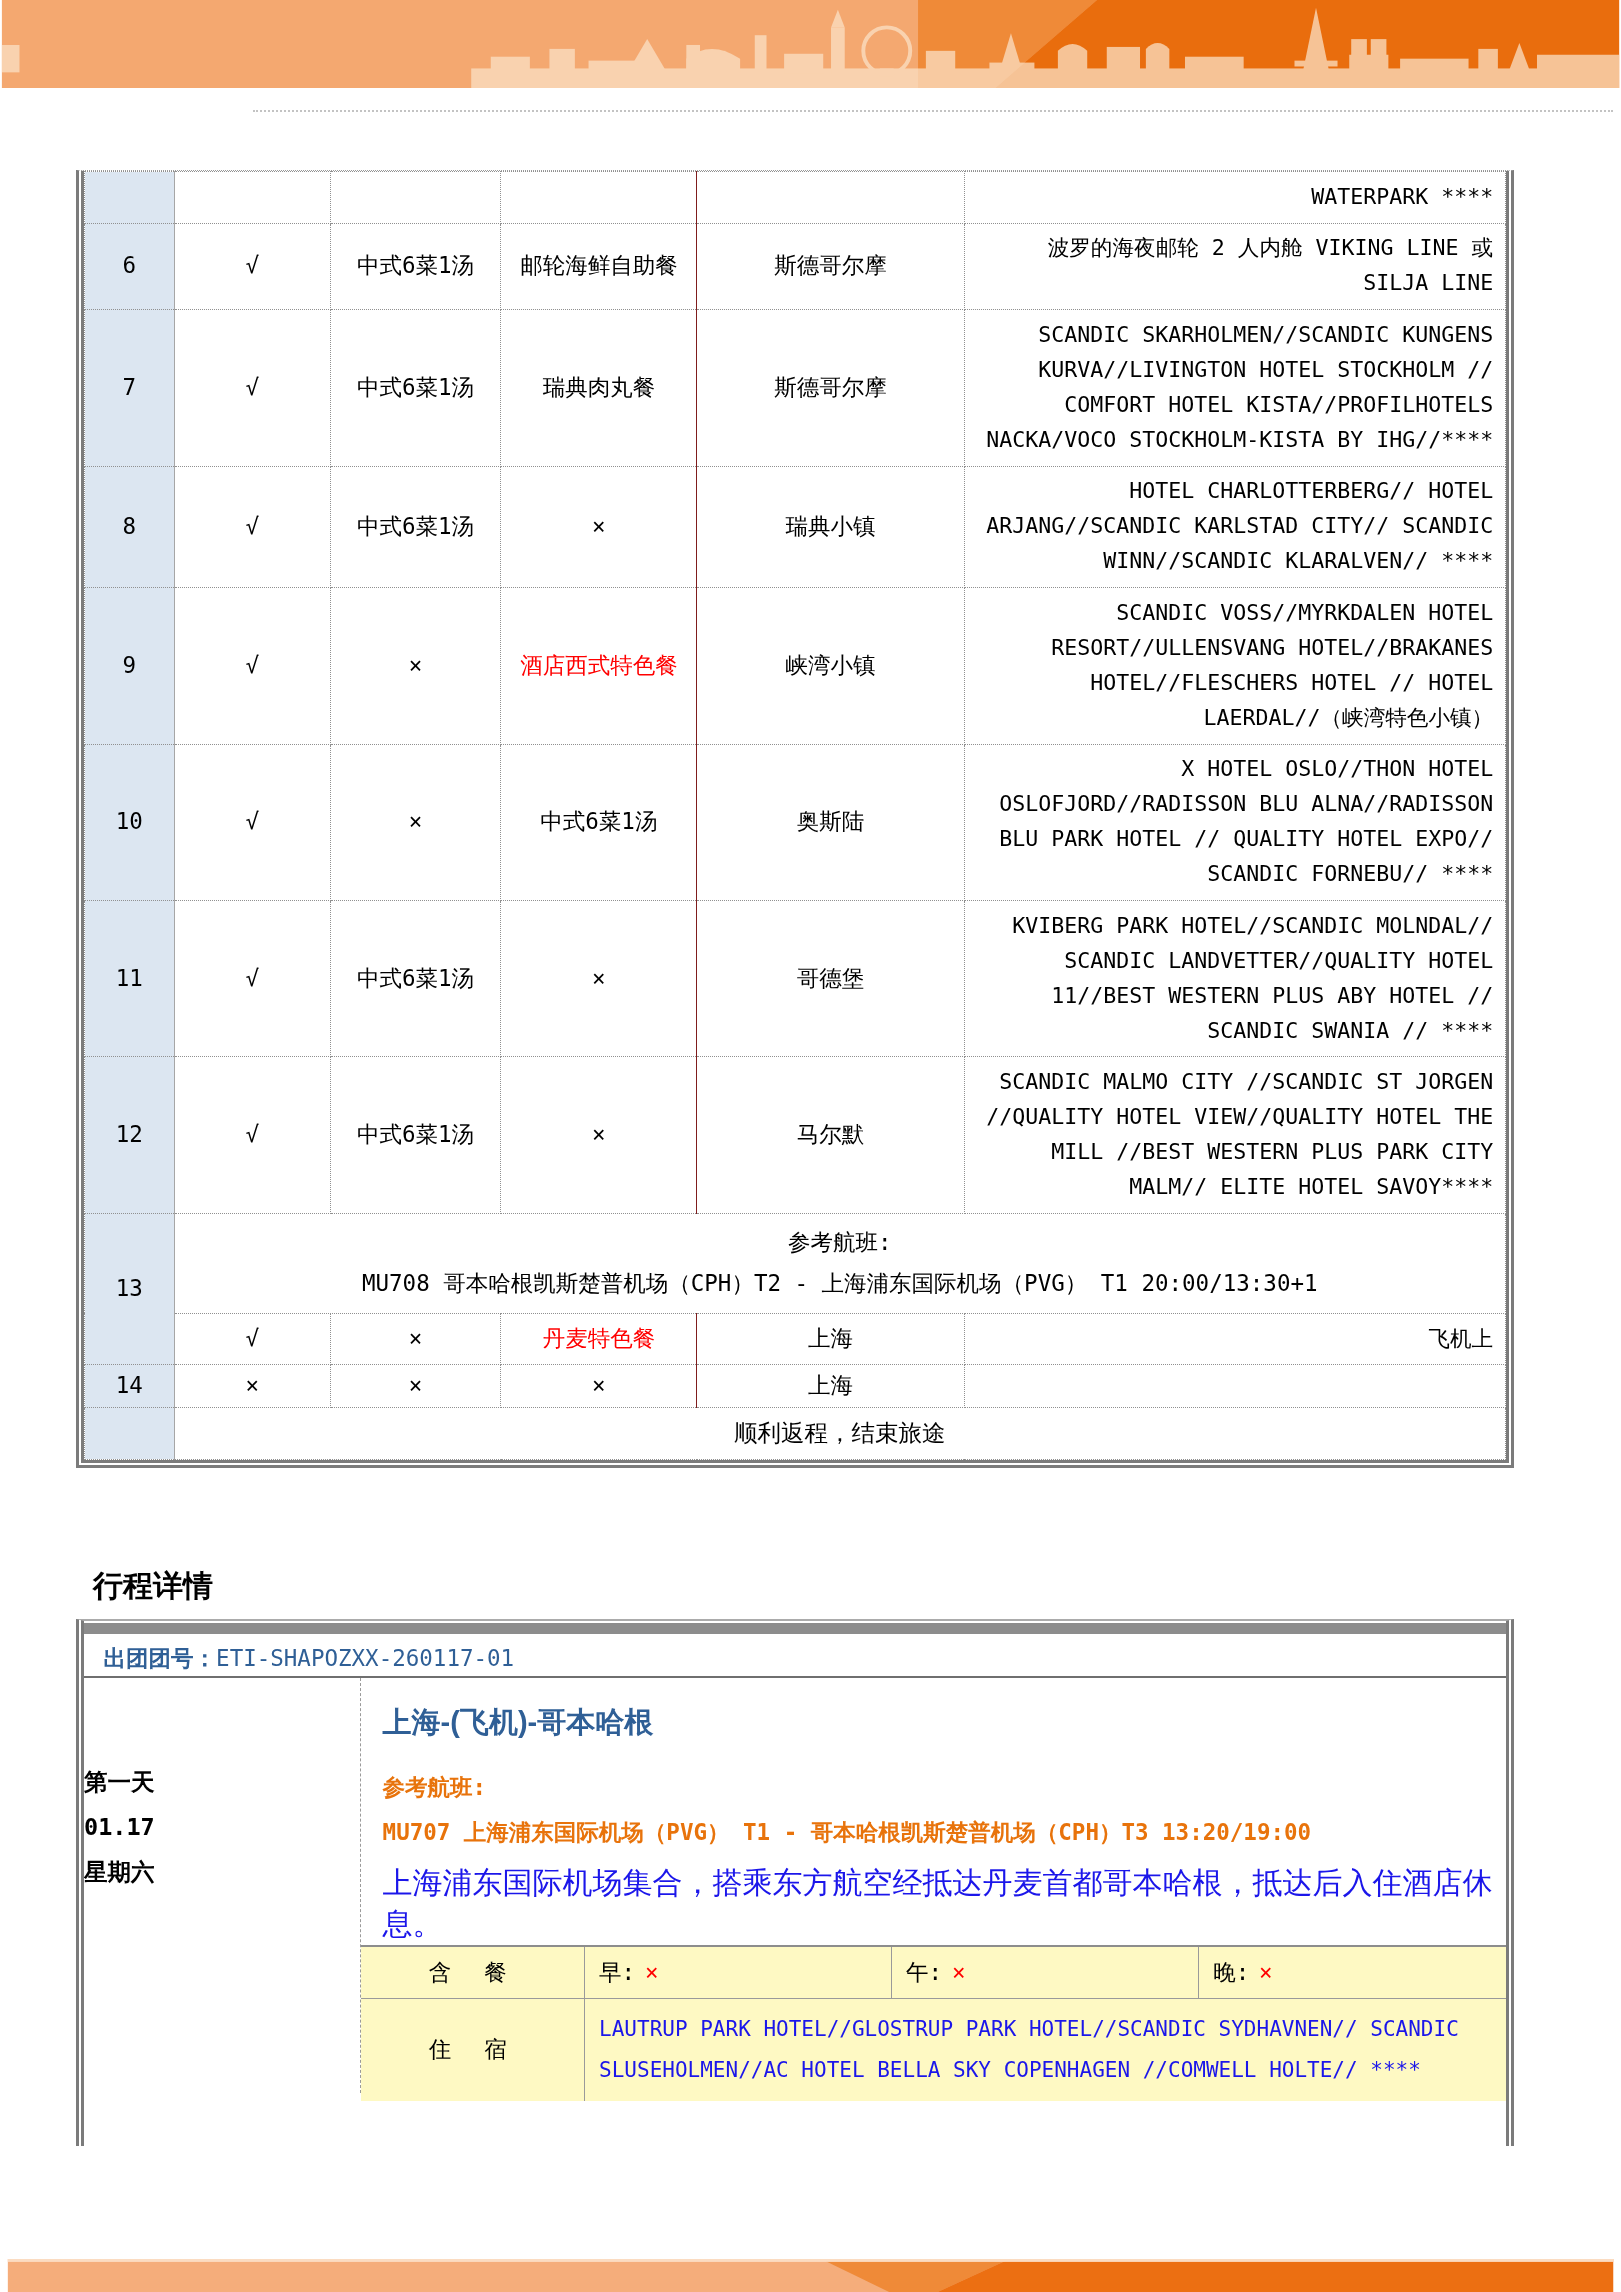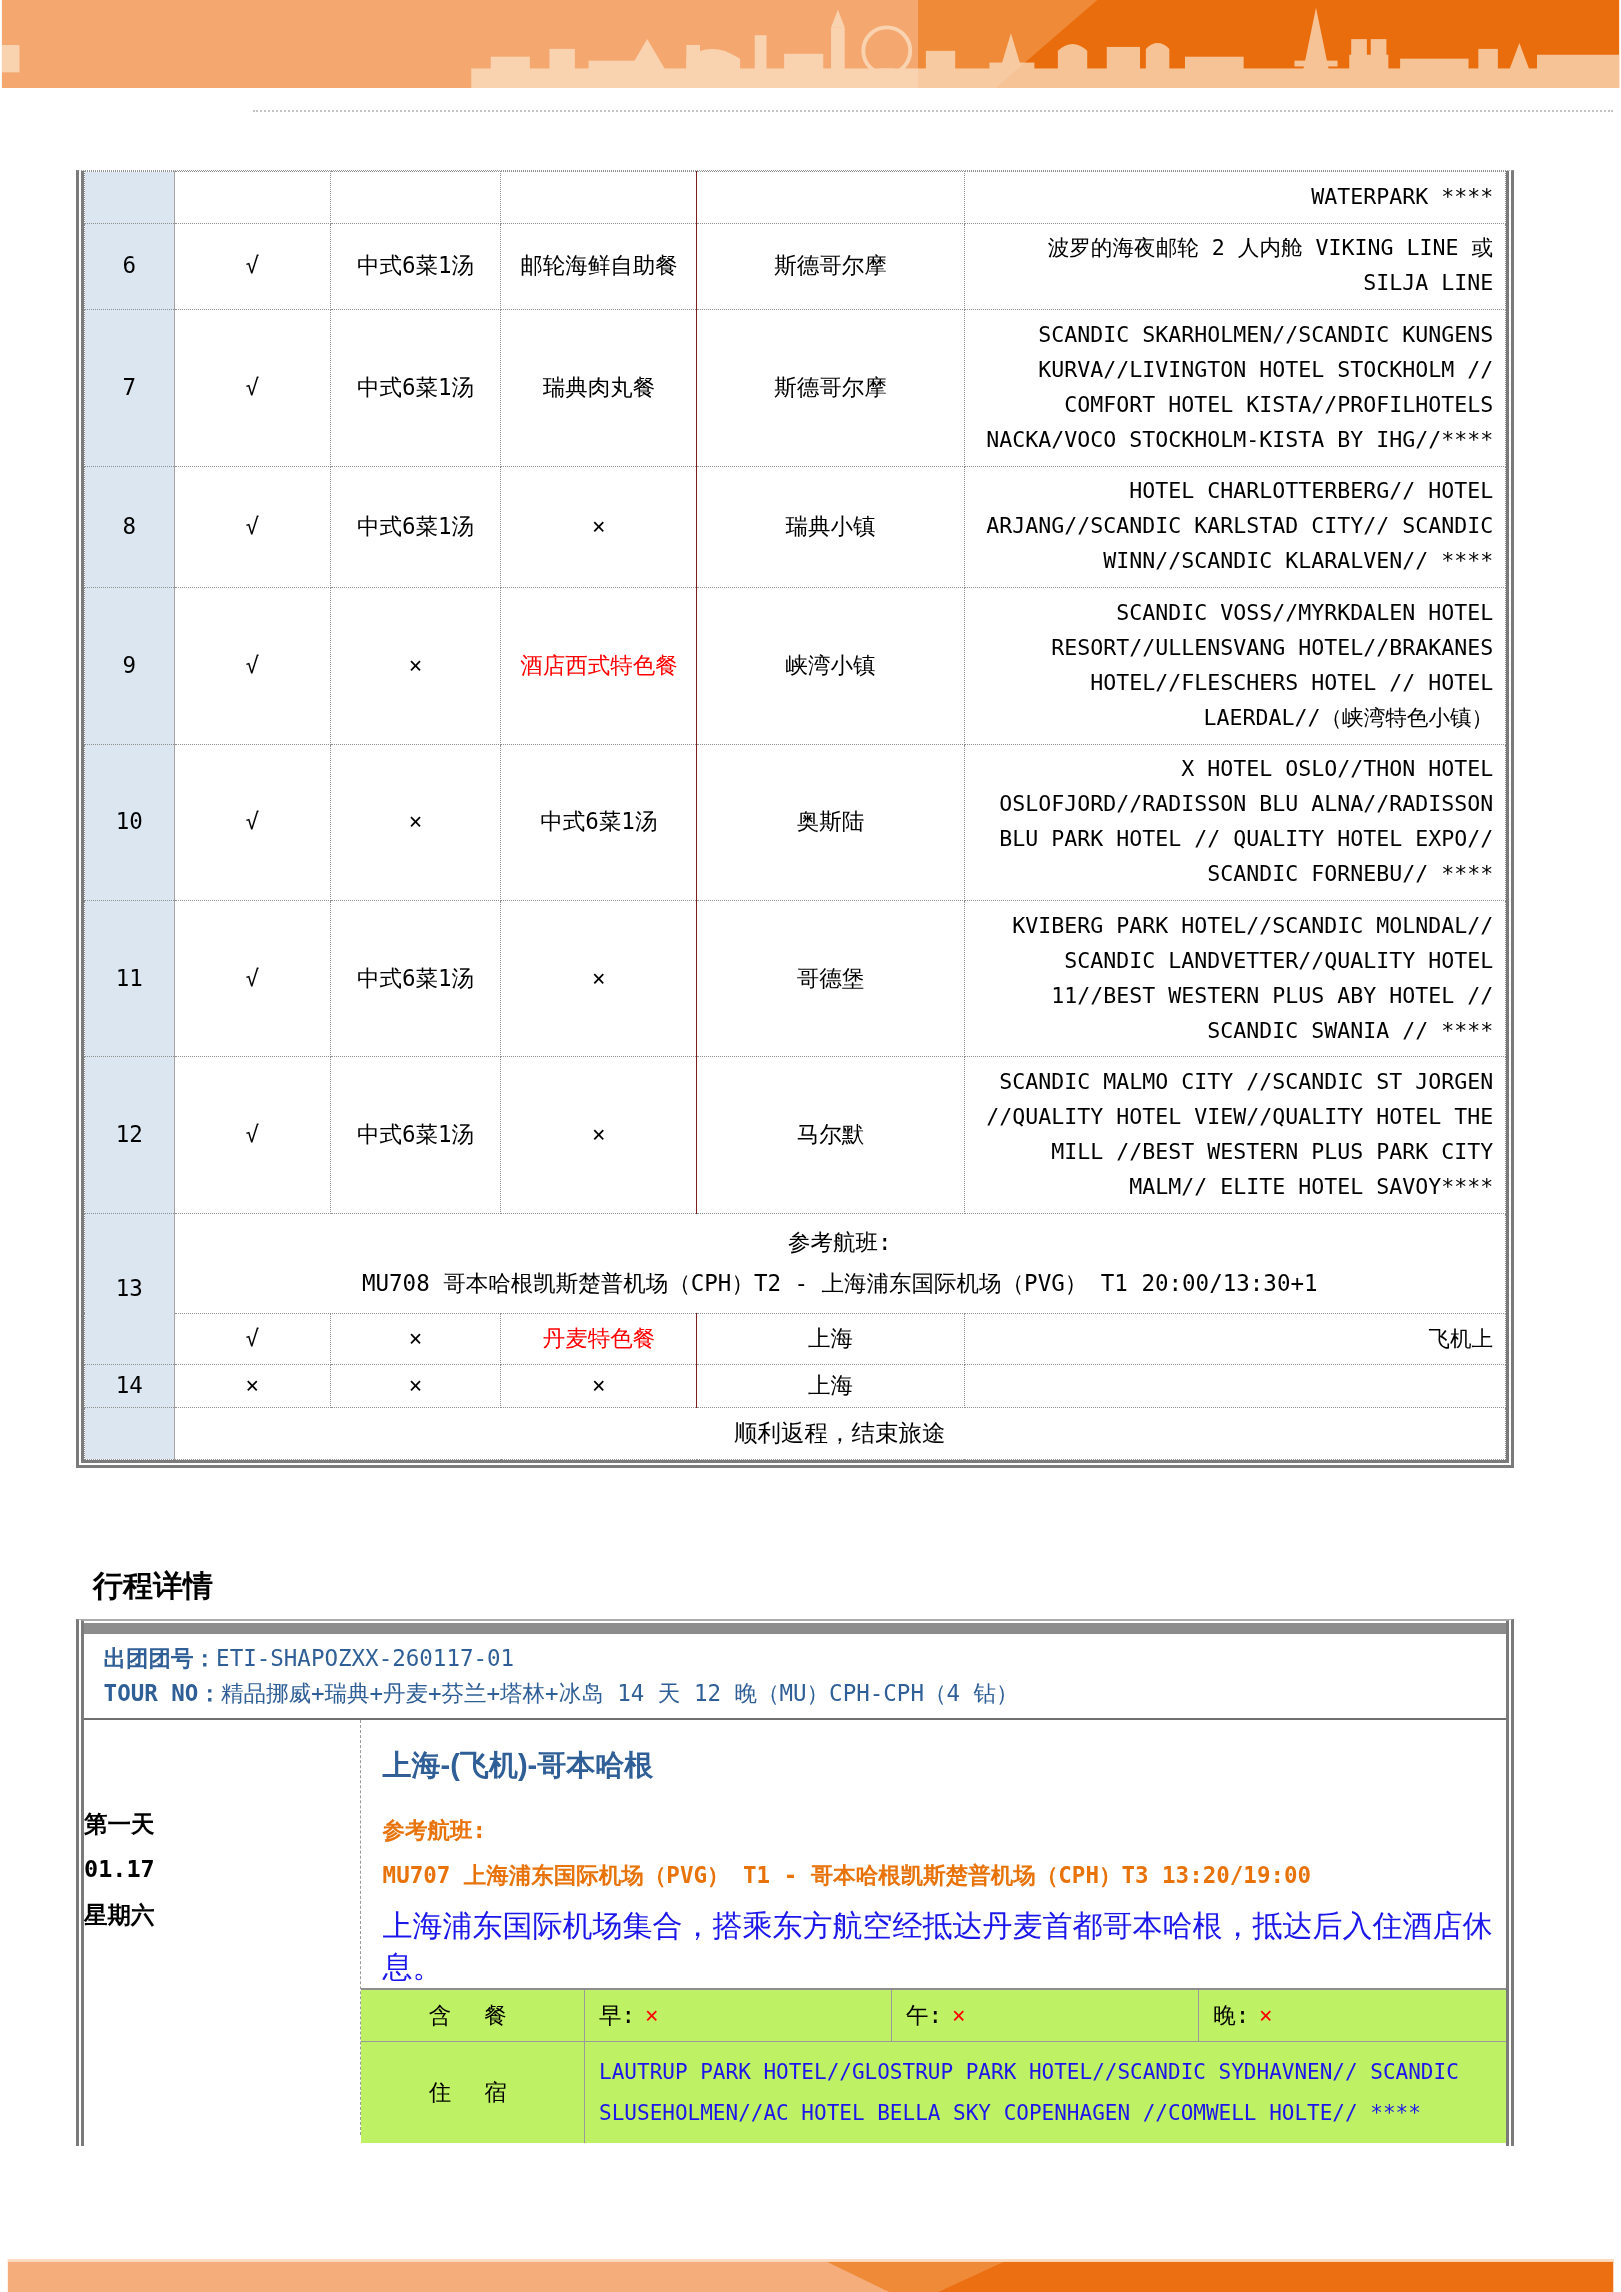--- a/index.html
+++ b/index.html
@@ -45,21 +45,21 @@
   .day-row{display:flex;height:415px;}
   .day-col{width:277px;box-sizing:border-box;border-right:1px dashed #9a9a9a;
     padding-top:93px;flex-shrink:0;}
   .day-col div{font-weight:bold;font-size:23.5px;line-height:1.0;margin-bottom:21.6px;font-family:"DejaVu Sans Mono",monospace;}
   .day-content{flex:1;display:flex;flex-direction:column;min-width:0;}
   .day-title{color:#2f5f96;font-weight:bold;font-size:29px;padding:25.5px 0 0 21.6px;}
   .flight-label{color:#e8730b;font-weight:bold;font-size:22.5px;padding:29px 0 0 21.6px;font-family:"DejaVu Sans Mono",monospace;}
   .flight-line{color:#e8730b;font-weight:bold;font-size:22.5px;padding:13.7px 0 0 21.6px;font-family:"DejaVu Sans Mono",monospace;}
   .day-desc{color:#1b16ea;font-size:30px;padding:15.7px 0 0 21.6px;}
   table.mini{width:100%;border-collapse:collapse;table-layout:fixed;margin-top:auto;
-    background:#bef264;font-family:"DejaVu Sans Mono",monospace;border-top:2px solid #8d8d8d;}
+    background:#fef9c3;font-family:"DejaVu Sans Mono",monospace;border-top:2px solid #8d8d8d;}
   table.mini td{border:1px solid #9a9a9a;font-size:22.5px;padding:9.8px 13.7px;vertical-align:middle;}
   table.mini td.mlabel{width:196px;text-align:center;letter-spacing:9.8px;border-left:none;}
   table.mini td .x{color:#ff0000;padding-left:9.8px;}
   table.mini td.mhotel{color:#1b16ea;font-size:21px;line-height:1.95;border-right:none;}
   table.mini tr:last-child td{border-bottom:none;}
   table.mini td:last-child{border-right:none;}
 </style>
 </head>
 <body>
 
@@ -212,23 +212,20 @@
       </table>
   </div>
 
   <div class="detail-heading">行程详情</div>
 
   <div class="detail-box">
     <div class="box-bar"></div>
     <div class="tour-row">
       <span class="lbl">出团团号：</span><span>ETI-SHAPOZXX-260117-01</span>
     </div>
-    <div class="tour-row second">
-      <span class="lbl">TOUR NO：</span><span>精品挪威+瑞典+丹麦+芬兰+塔林+冰岛 14 天 12 晚（MU）CPH-CPH（4 钻）</span>
-    </div>
     <div class="tour-divider"></div>
 
     <div class="day-row">
       <div class="day-col">
         <div>第一天</div>
         <div>01.17</div>
         <div>星期六</div>
       </div>
       <div class="day-content">
         <div class="day-title">上海-(飞机)-哥本哈根</div>

